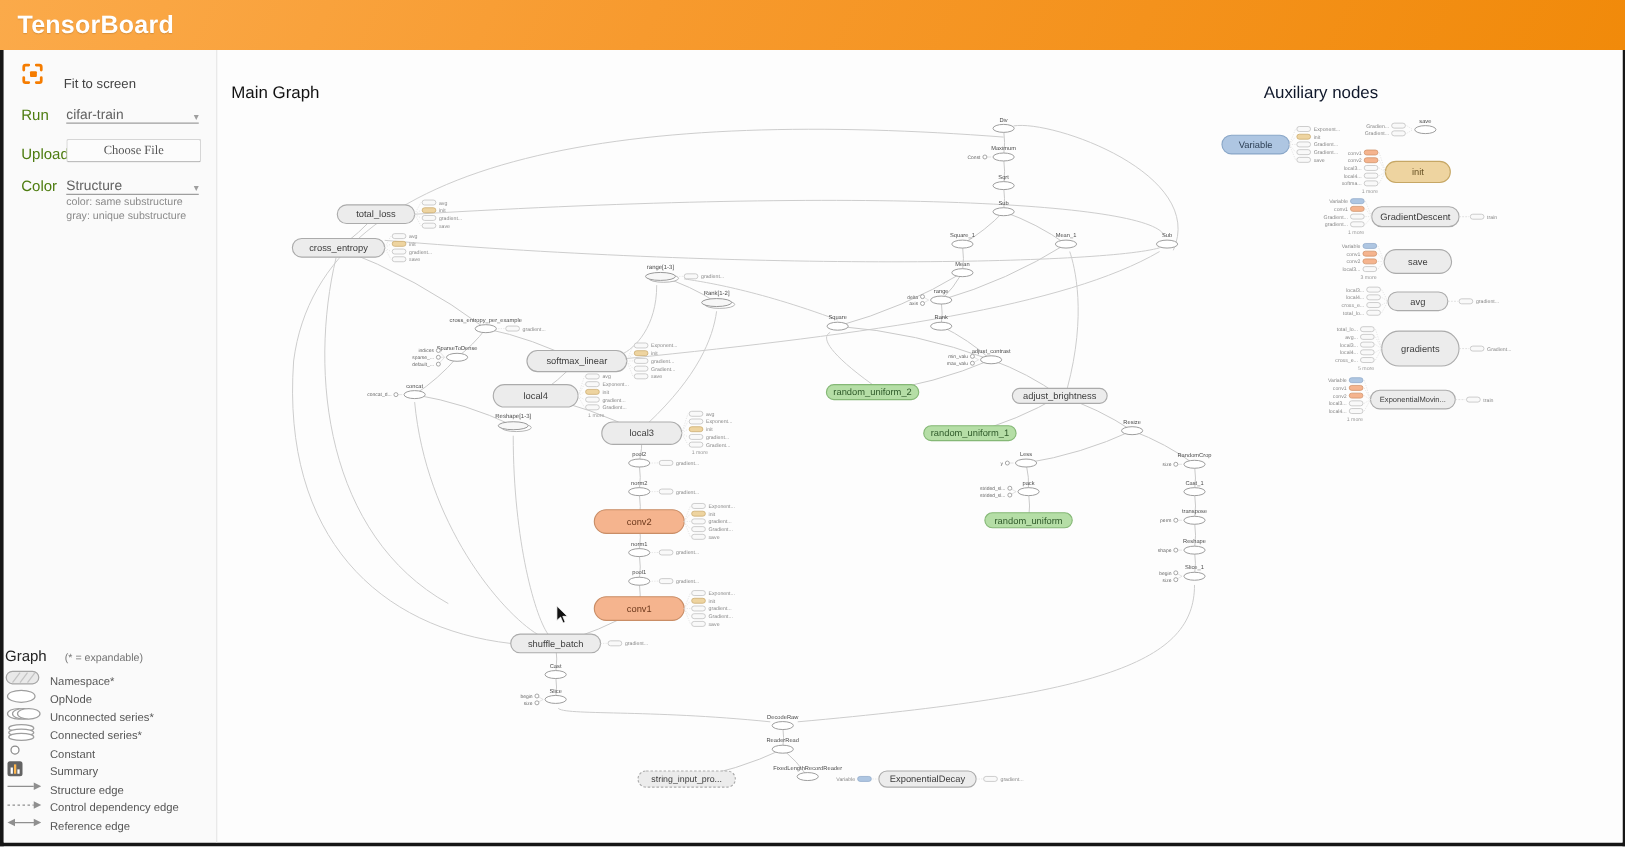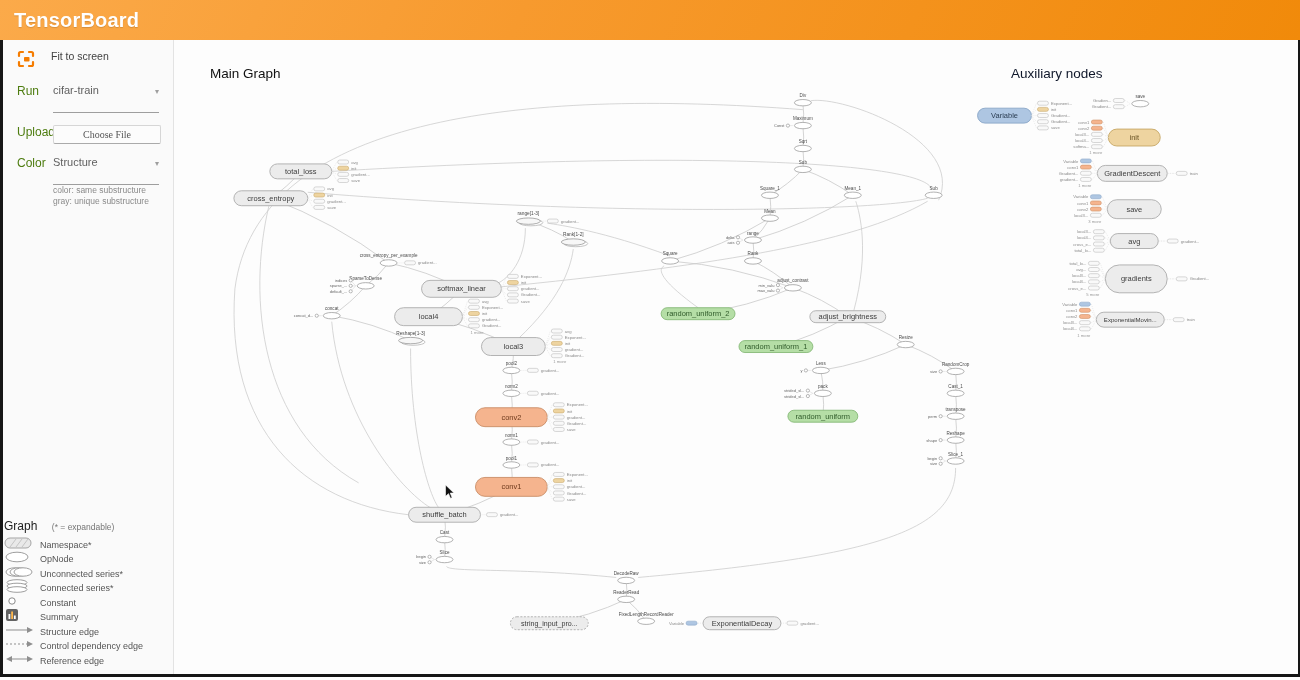--- a/index.html
+++ b/index.html
@@ -7,38 +7,38 @@
   .header{height:40px;background:linear-gradient(115deg,#fbaa4a 0%,#f79a2e 40%,#f18a0a 100%);
     display:flex;align-items:center;justify-content:space-between;padding:0 14px;box-sizing:border-box;text-align:right;}
   .app-title{color:#fff;font-size:20px;font-weight:700;letter-spacing:.2px;text-shadow:0 1px 1px rgba(0,0,0,.15);}
   .nav{display:flex;align-items:center;gap:28px;}
   .nav span{color:#fff;font-size:11.5px;font-weight:700;letter-spacing:.6px;opacity:.88;cursor:pointer;}
   .nav span.active{opacity:1;text-shadow:0 0 1px #fff;}
   .frame{display:flex;height:637px;box-sizing:border-box;border-left:3px solid #161616;
     border-right:2px solid #161616;border-bottom:3px solid #161616;background:#fdfdfd;}
   .sidebar{width:171px;background:#fafafa;border-right:1px solid #e3e3e3;position:relative;
     box-sizing:border-box;padding-top:10px;flex:none;}
-  .s-row{display:flex;align-items:flex-start;margin:0 0 12px 14px;}
+  .s-row{display:flex;align-items:flex-end;margin:0 0 12px 14px;}
   .s-label{width:36px;font-size:12px;color:#4d7c0f;flex:none;}
   .fit-label{font-size:10.5px;color:#424242;margin-left:16px;}
   .select{width:106px;display:flex;justify-content:space-between;align-items:flex-end;
-    border-bottom:1px solid #9e9e9e;padding-bottom:16px;font-size:11px;color:#616161;cursor:pointer;}
+    border-bottom:1px solid #9e9e9e;padding-bottom:0;font-size:11px;color:#616161;cursor:pointer;}
   .caret{font-size:8px;color:#9e9e9e;}
   .choose-btn{width:106px;text-align:center;font-size:10px;color:#555;border:1px solid #d6d6d6;
     border-radius:2px;padding:3px 0;background:#fcfcfc;border-bottom:1px solid #aaa;cursor:pointer;font-family:Liberation Serif, serif;}
   .help{margin:-4px 0 0 50px;font-size:8.5px;color:#8a8a8a;line-height:1.35;}
   .legend{position:absolute;left:0;right:0;bottom:6px;padding-left:1px;}
   .legend-head{margin-bottom:4px;}
   .lt{font-size:12px;color:#212121;margin-right:10px;}
   .ln{font-size:8.5px;color:#757575;}
   .legend-row{display:flex;align-items:center;height:14.5px;}
   .legend-row .ic{width:36px;flex:none;}
   .legend-row .lb{font-size:9px;color:#555;}
   .canvas{flex:1;position:relative;background:#fdfdfd;}
-  .main-title{position:absolute;left:36px;top:26px;font-size:13.5px;color:#111;}
+  .main-title{position:absolute;left:11px;top:26px;font-size:13.5px;color:#111;}
   .aux-title{position:absolute;left:837px;top:26px;font-size:13.5px;color:#0f172a;}
   #graph-svg{position:absolute;left:0;top:0;width:100%;height:100%;}
 </style>
 </head>
 <body>
 
 <div class="header">
   <div class="app-title">TensorBoard</div>
 </div>
 

